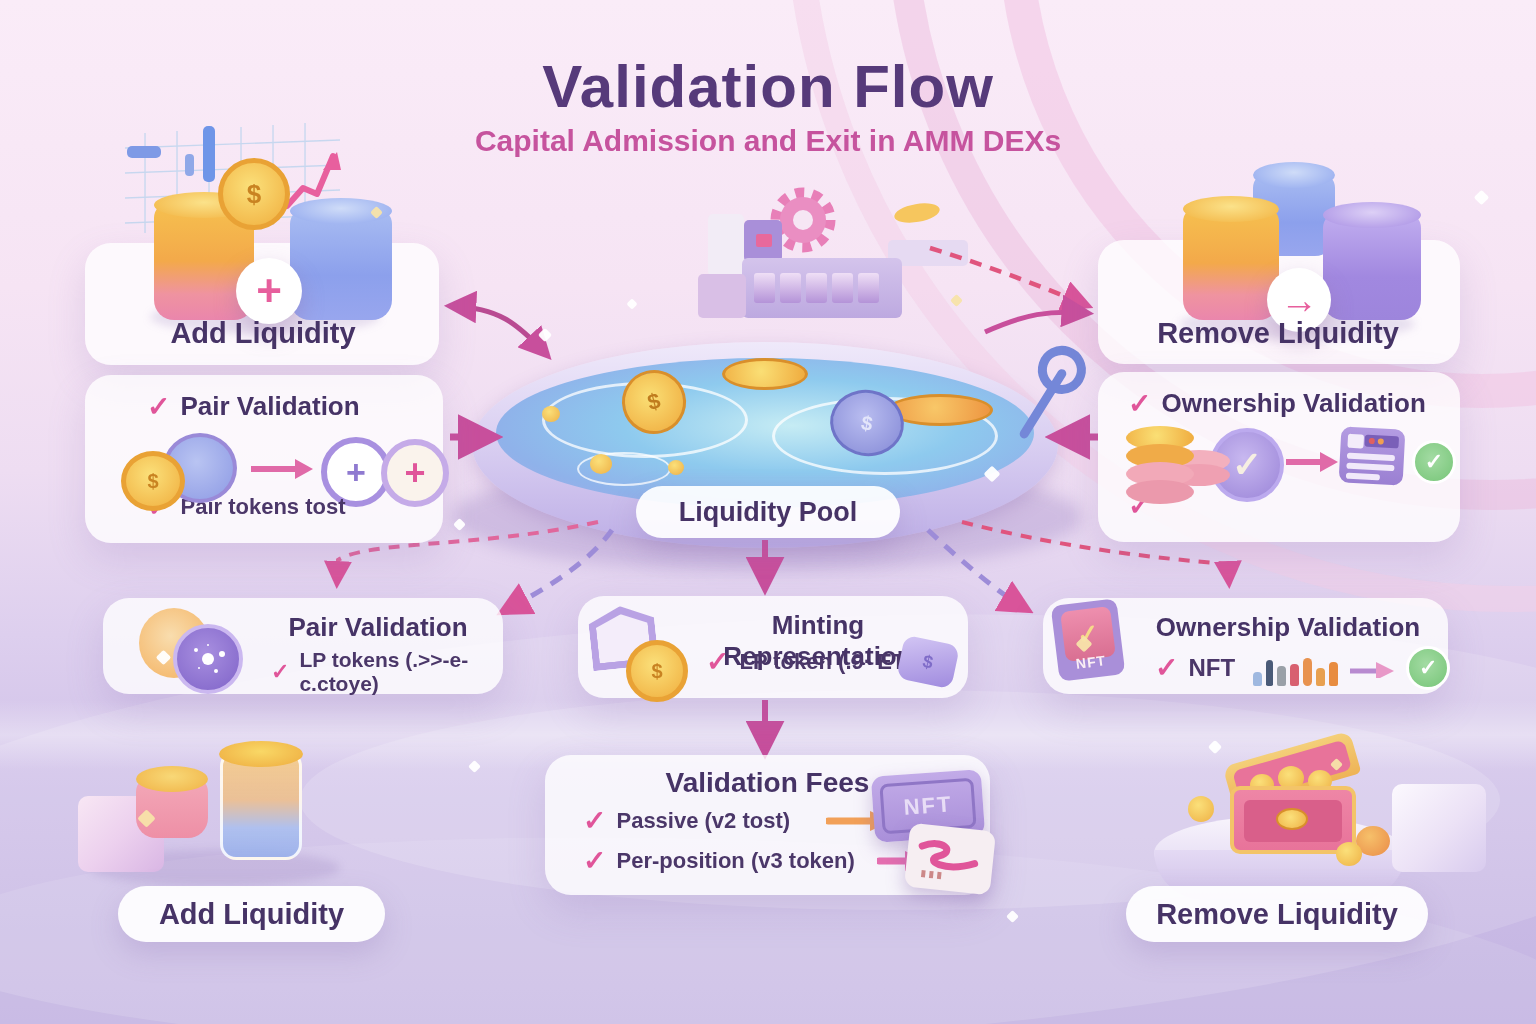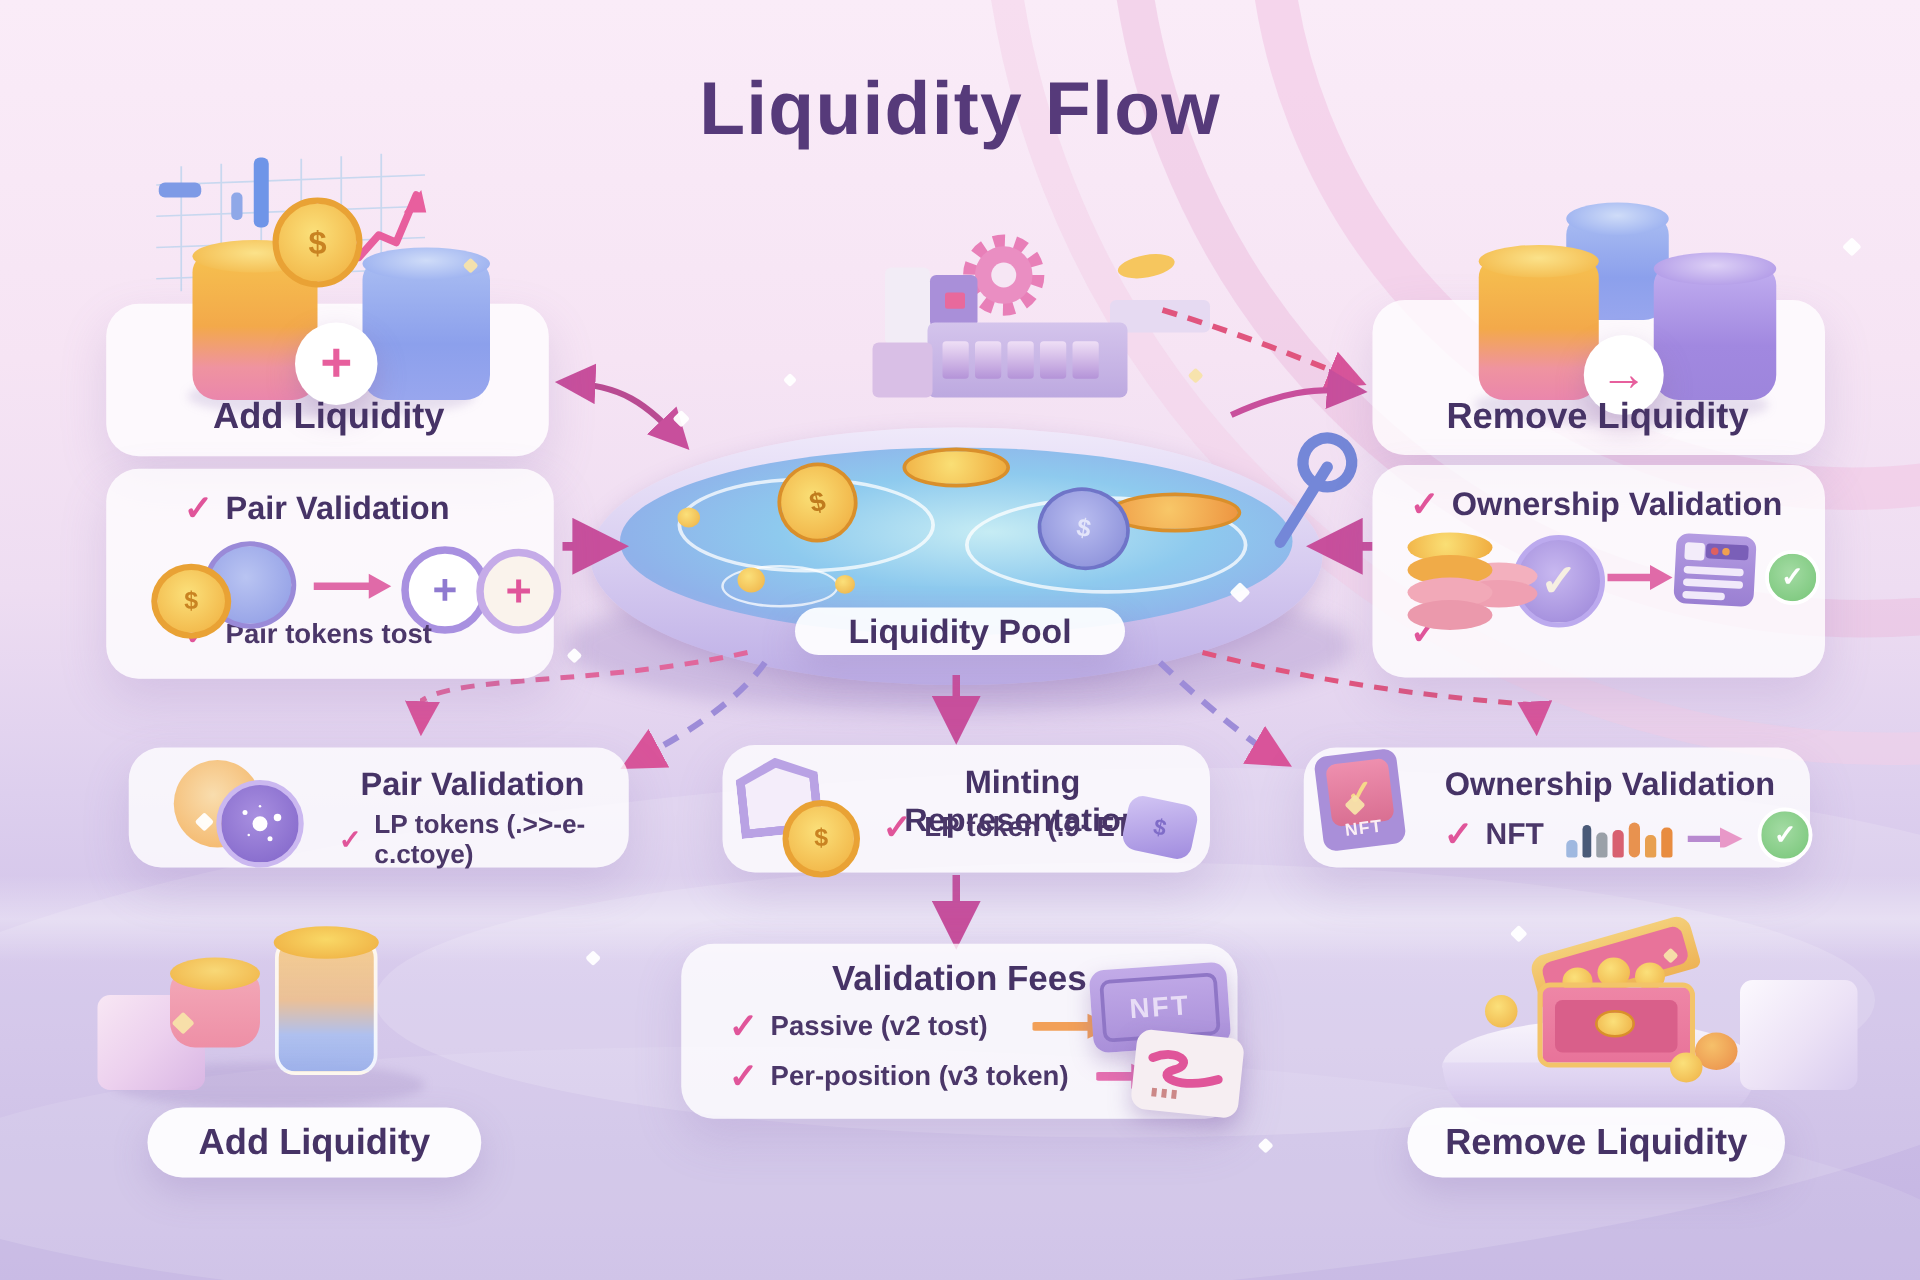--- a/index.html
+++ b/index.html
@@ -107,21 +107,22 @@
 <div class="stage">
 
   <div class="swirl s3"></div>
   <div class="swirl s2"></div>
   <div class="swirl s1"></div>
   <div class="wave w1"></div>
   <div class="wave w2"></div>
   <div class="wave w3"></div>
   <div class="band"></div>
 
-  <div class="title">Liquidity Flow</div>
+  <div class="title">Validation Flow</div>
+  <div class="subtitle">Capital Admission and Exit in AMM DEXs</div>
 
   <div class="factory">
     <svg class="gear" width="86" height="86">
       <circle cx="43" cy="40" r="27" fill="none" stroke="#e87fb8" stroke-width="11" stroke-dasharray="9 8"></circle>
       <circle cx="43" cy="40" r="23" fill="#ea8ec2"></circle>
       <circle cx="43" cy="40" r="10" fill="#f6e6f4"></circle>
     </svg>
     <div class="blk" style="left:10px;top:32px;width:36px;height:62px;background:#f2ecf6;"></div>
     <div class="blk" style="left:46px;top:38px;width:38px;height:42px;background:#a98fd9;"></div>
     <div class="blk" style="left:58px;top:52px;width:16px;height:13px;background:#e8699c;border-radius:2px;"></div>
@@ -176,21 +177,21 @@
       </div>
     <div class="dot" style="left:70px;top:64px;width:18px;height:16px;"></div>
     <div class="dot" style="left:118px;top:112px;width:22px;height:20px;"></div>
     <div class="dot" style="left:196px;top:118px;width:16px;height:15px;"></div>
   </div>
   <div class="key">
     <div class="head"></div>
     <div class="stem"></div>
   </div>
 
-  <div class="pill" style="left:636px;top:486px;width:264px;height:38px;">
+  <div class="pill" style="left:636px;top:486px;width:264px;height:52px;">
     <span class="label-lg" style="font-size:27px;">Liquidity Pool</span>
   </div>
 
   <svg class="overlay" width="1536" height="1024" viewBox="0 0 1536 1024">
     <defs>
       <marker id="ahp" viewBox="0 0 10 10" refX="7.5" refY="5" markerWidth="6.5" markerHeight="6.5" orient="auto-start-reverse">
           <path d="M0 0L10 5L0 10z" fill="#c84f9c"></path>
         </marker>
       <marker id="ahr" viewBox="0 0 10 10" refX="7.5" refY="5" markerWidth="7" markerHeight="7" orient="auto-start-reverse">
           <path d="M0 0L10 5L0 10z" fill="#d9549a"></path>

